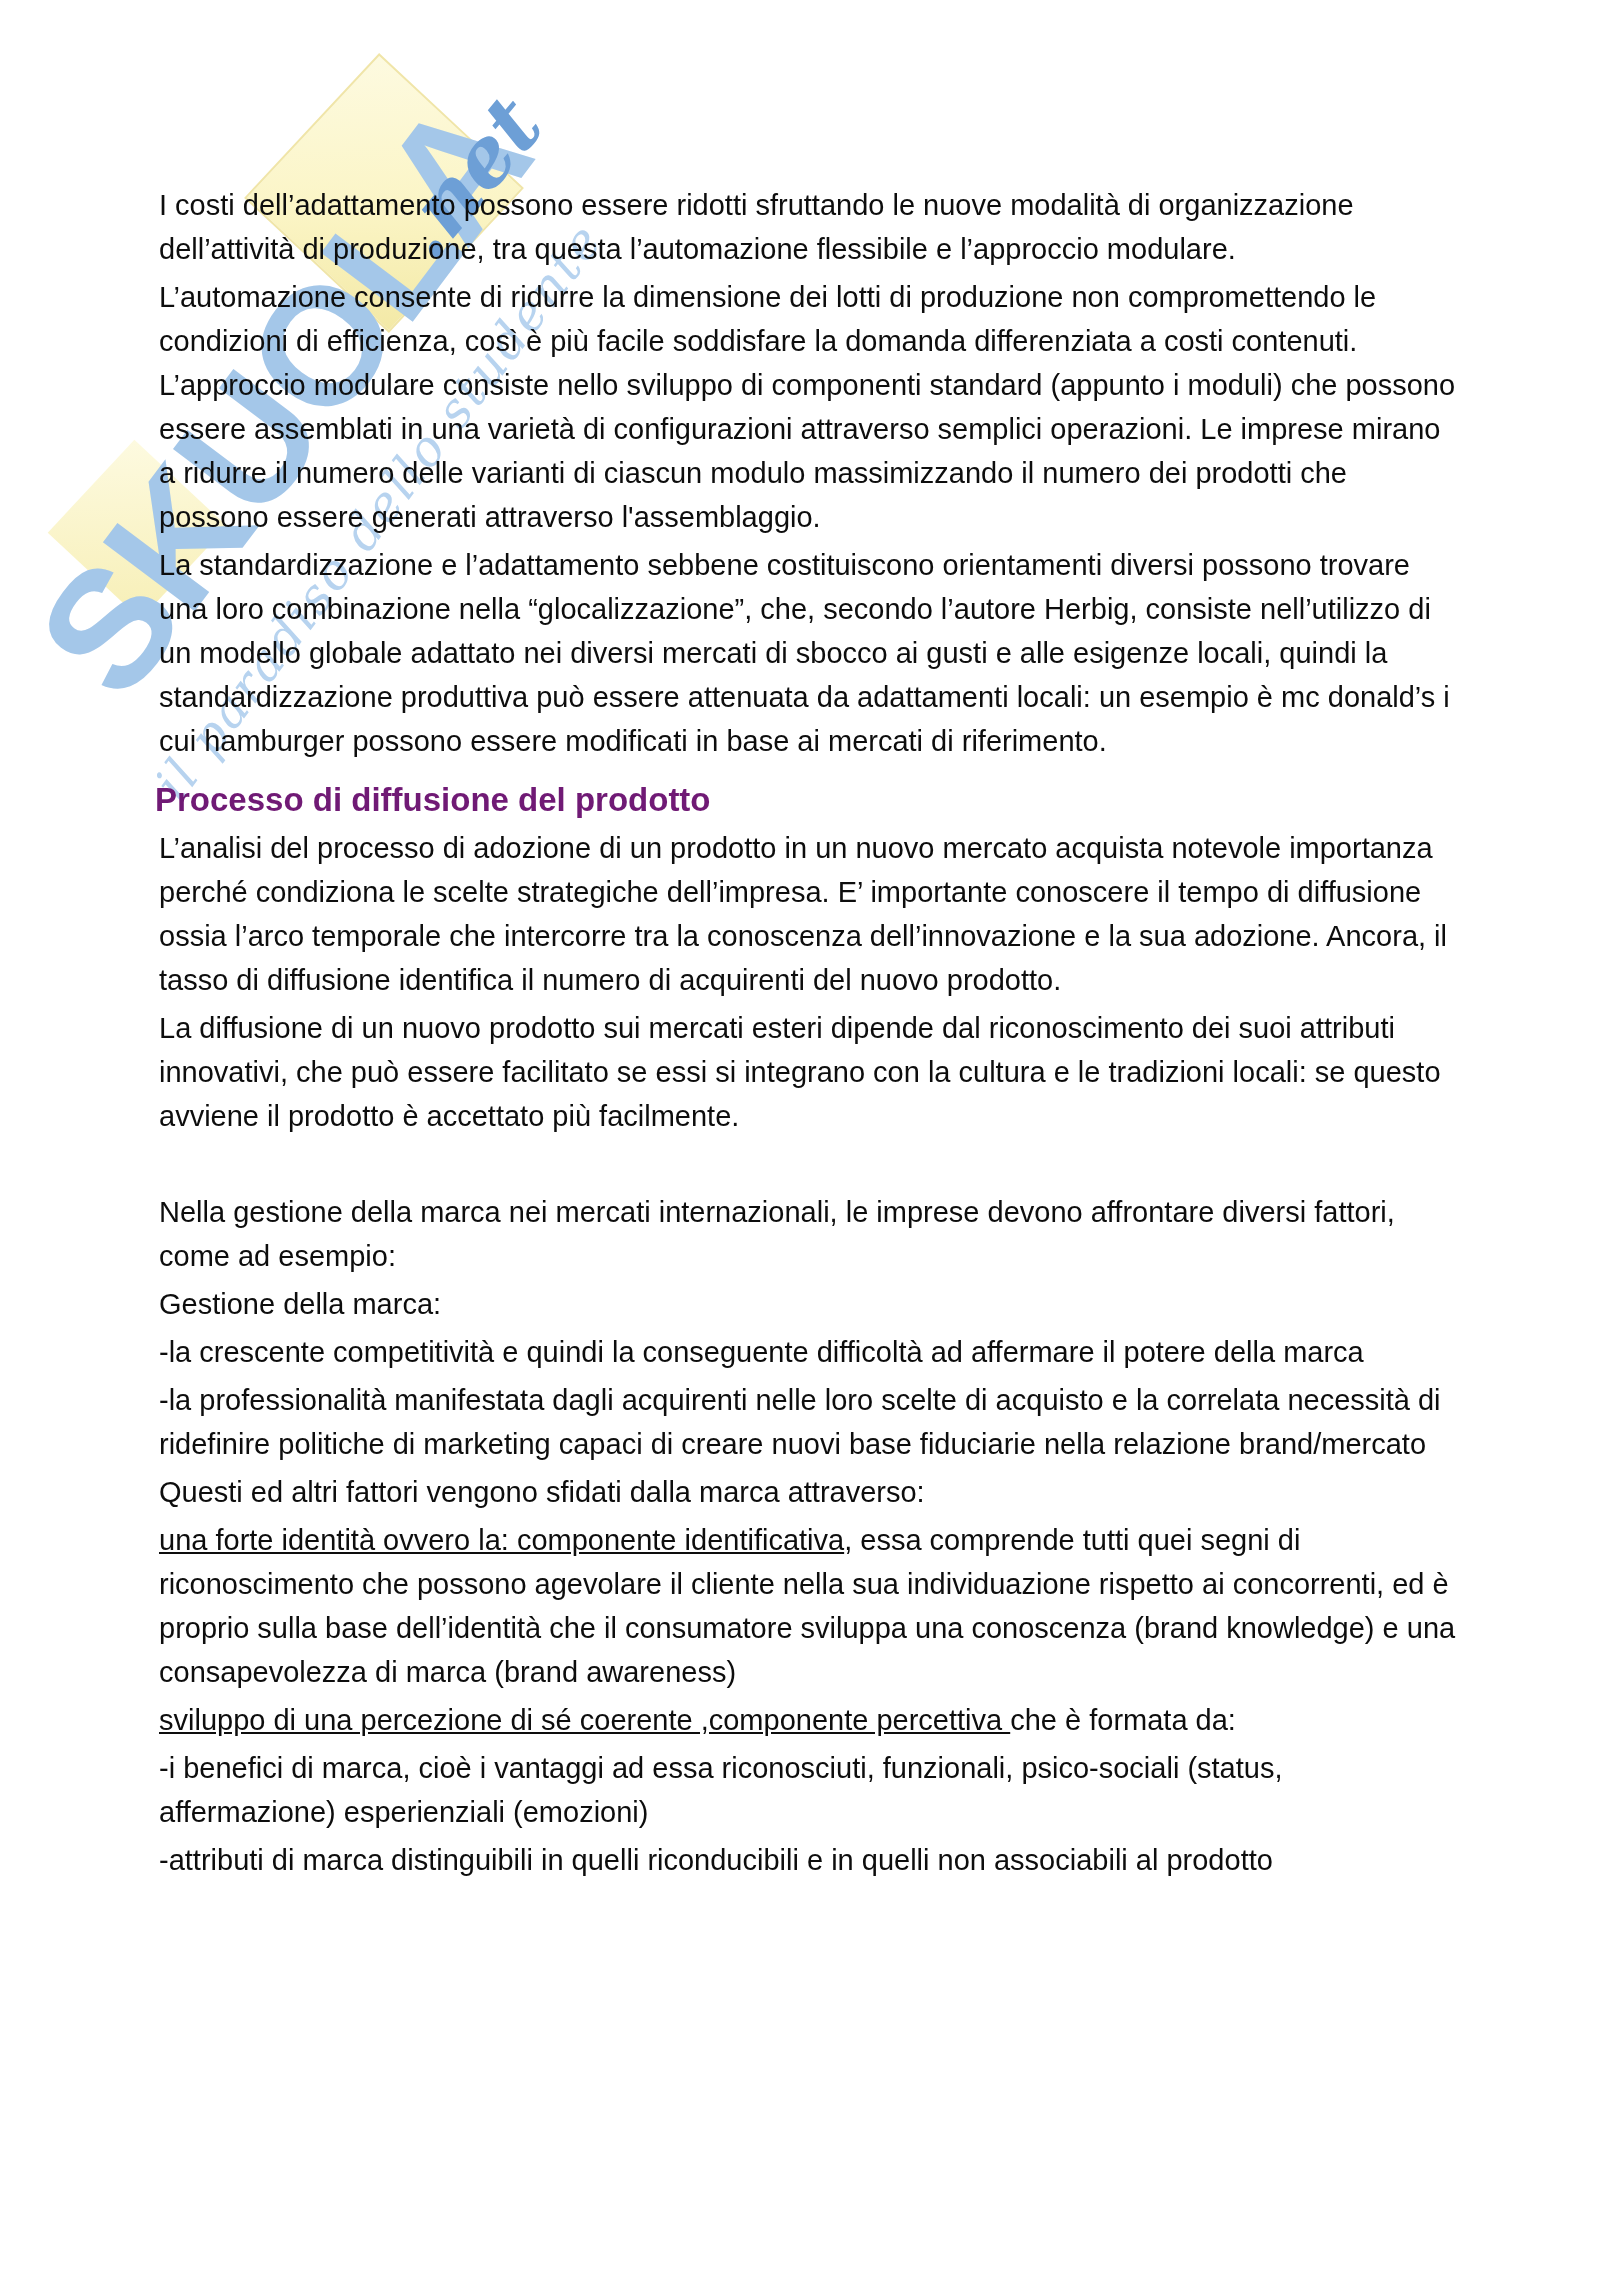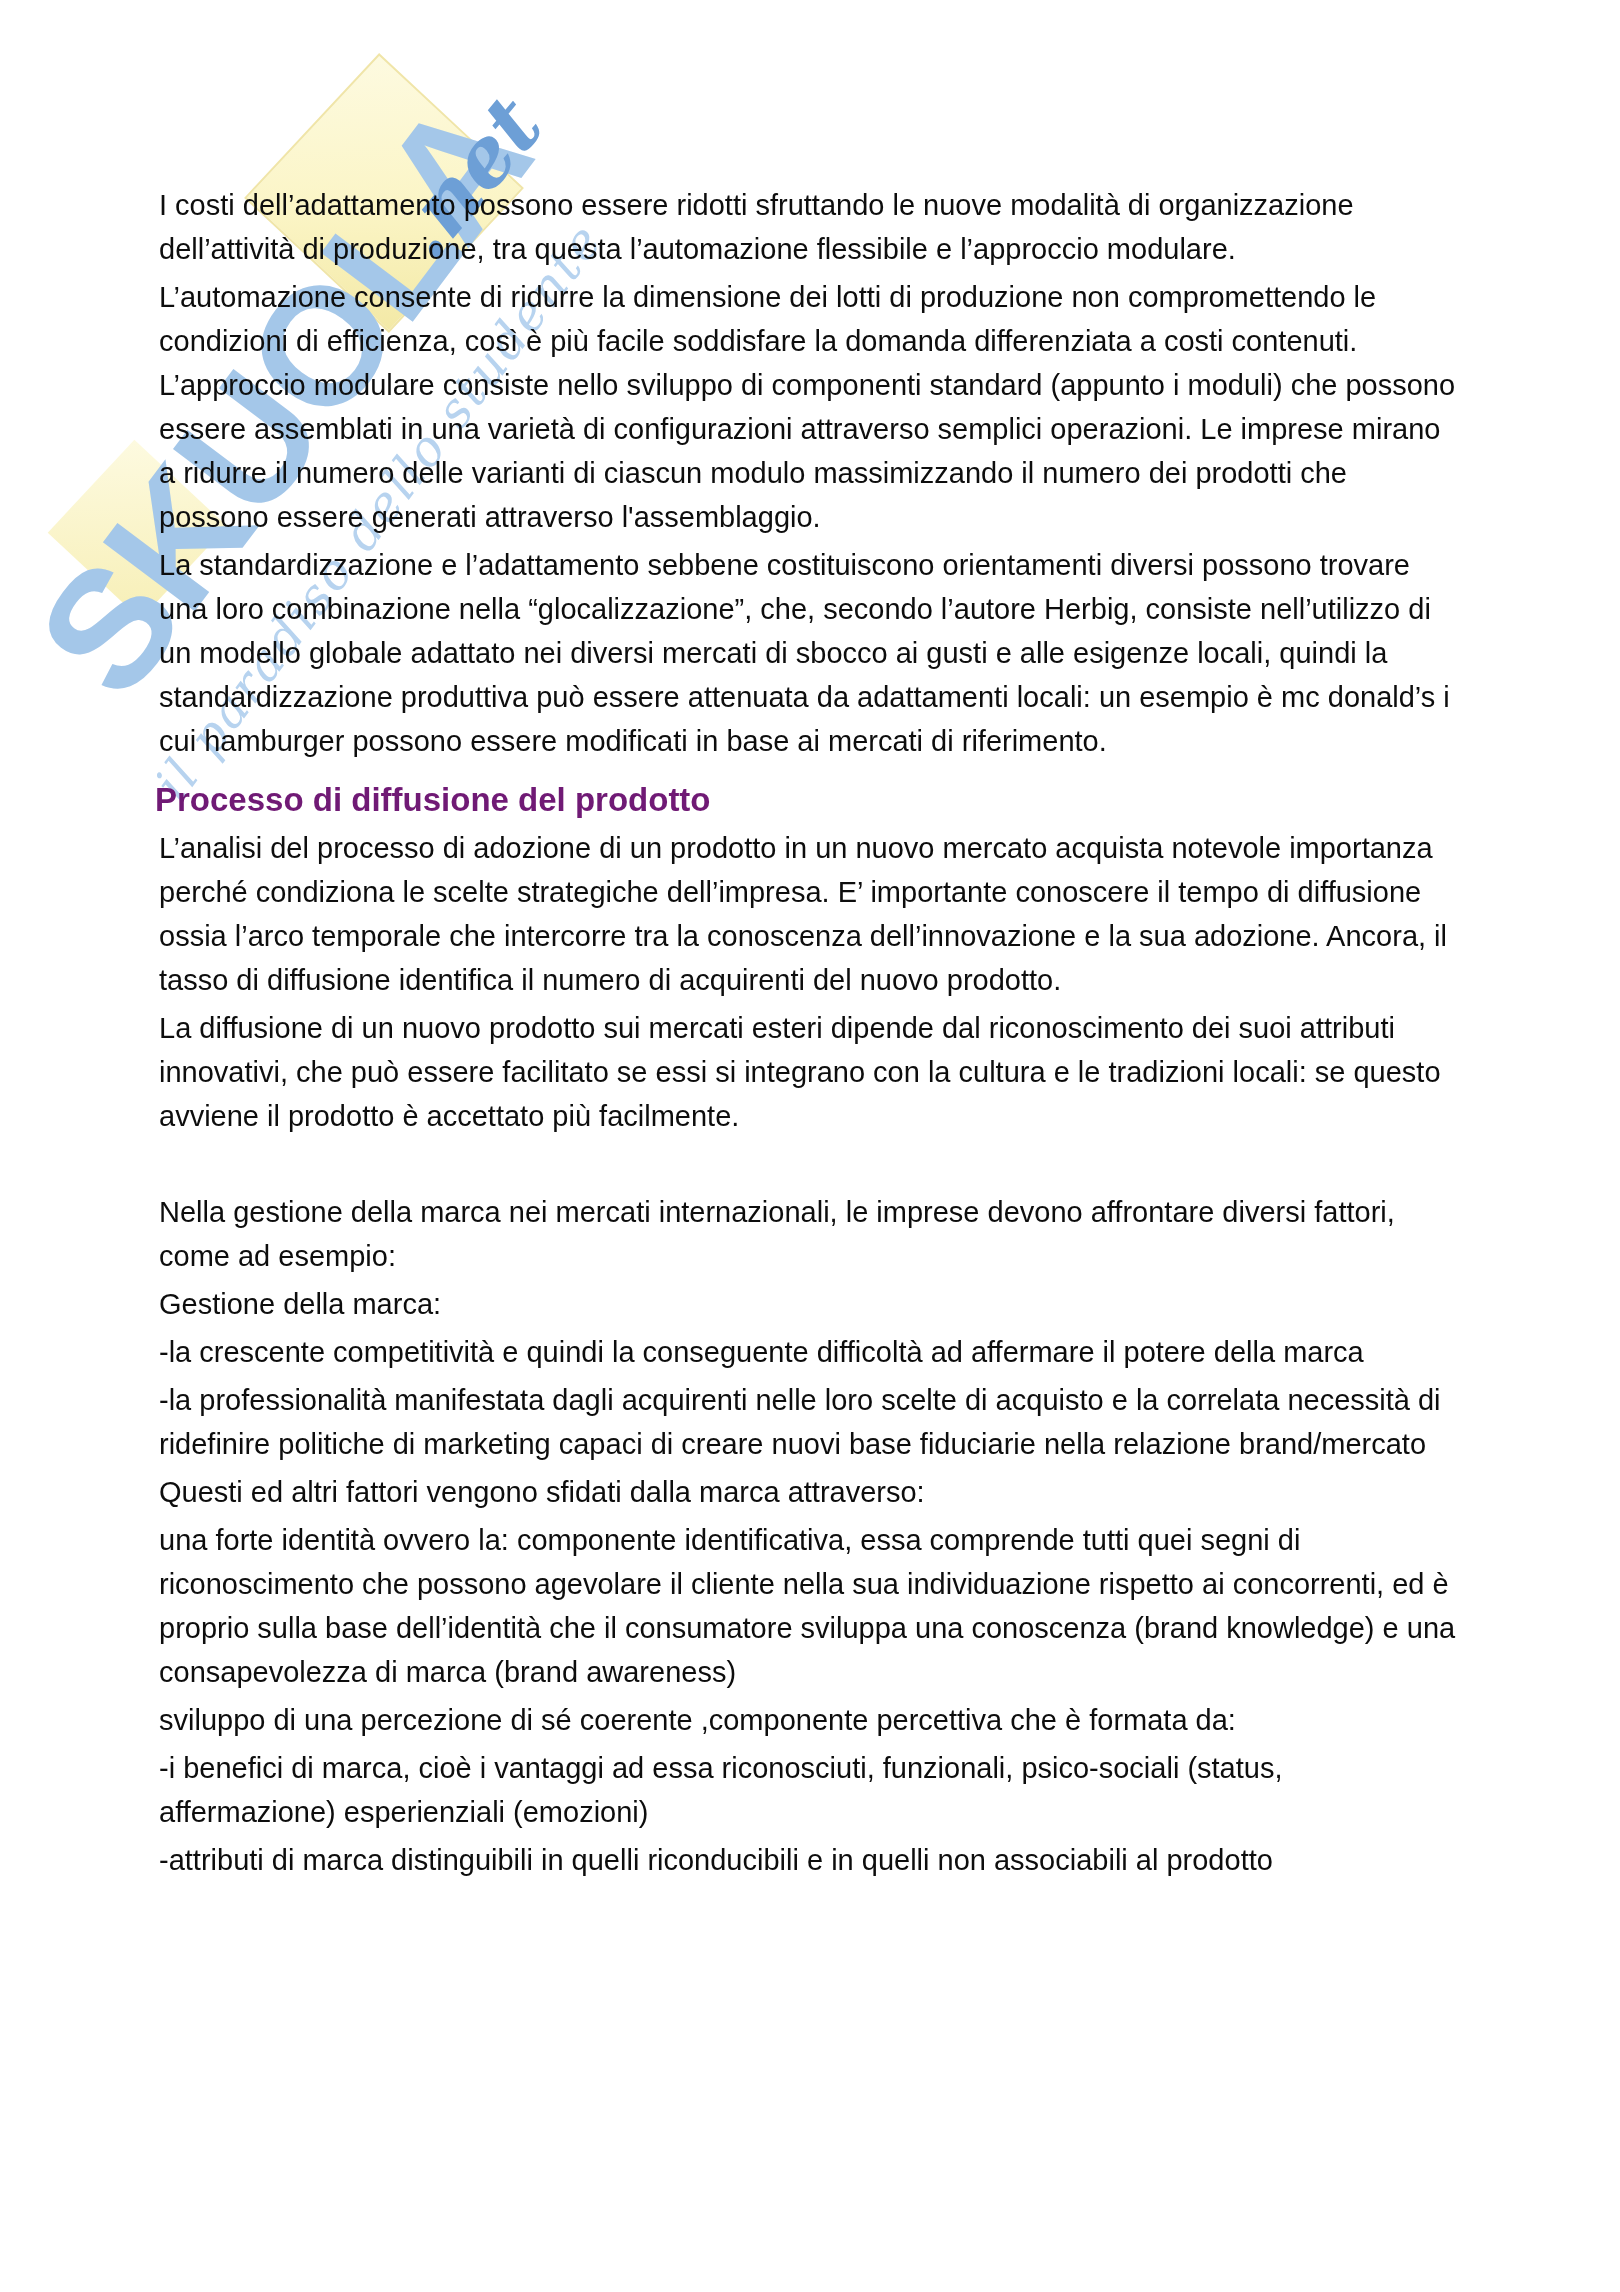--- a/index.html
+++ b/index.html
@@ -58,21 +58,21 @@
     font-size:29px;line-height:44px;
   }
   .content p{margin:4px;}
   .content h1{
     margin:13.7px 0 2.9px 0;
     font-size:33px;line-height:45px;font-weight:bold;color:#701a75;
   }
   .blank-line{height:44px;}
   .it{}
   .b{font-weight:normal;}
-  .u{}
+  .u{text-decoration:underline;}
 </style>
 </head>
 <body>
 
 <div class="page">
 
   <div class="watermark" aria-hidden="true">
     <div class="wm-note wm-note-small"></div>
     <div class="wm-note wm-note-big"></div>
     <div class="wm-tagline">il paradiso dello studente</div>

